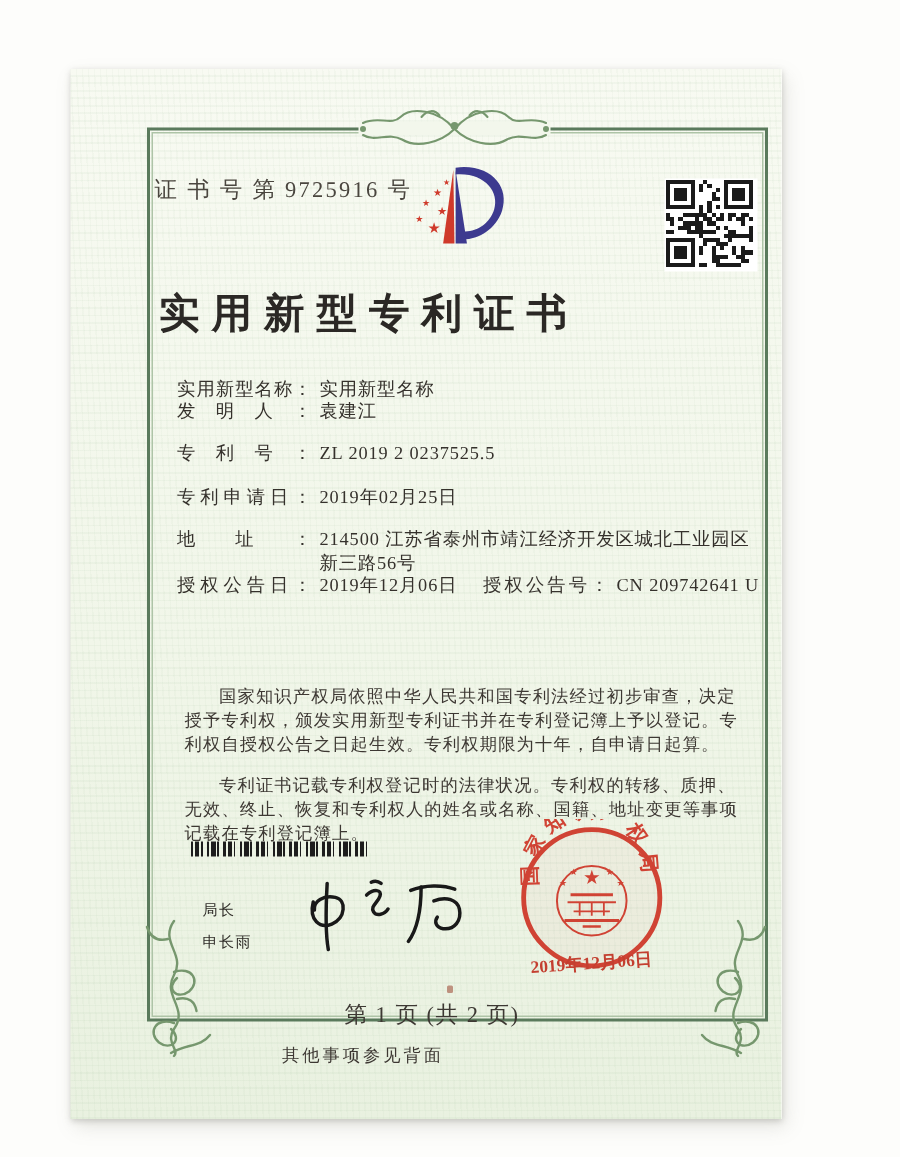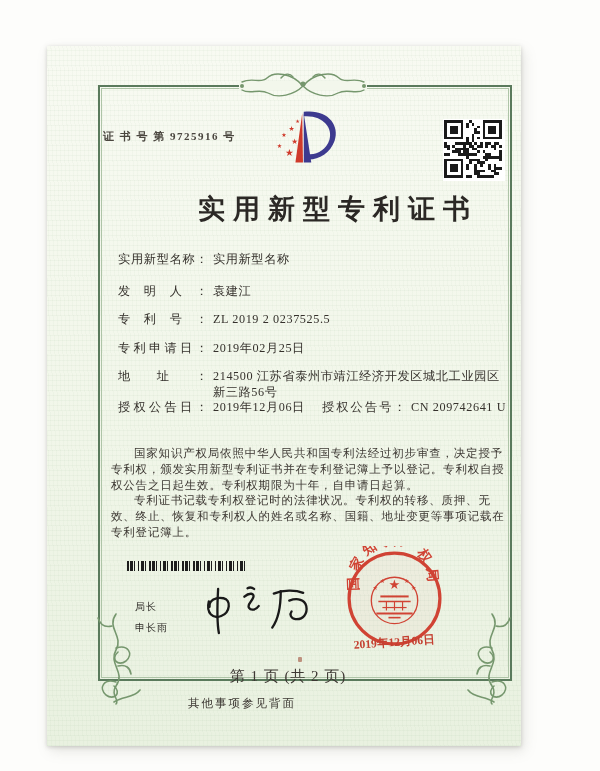--- a/index.html
+++ b/index.html
@@ -20,50 +20,50 @@
   .frame{
     position:absolute;left:51px;top:39px;width:410px;height:592px;
     border:2px solid #5a7a5c;
   }
   .frame::after{content:"";position:absolute;inset:1px;border:1px solid #aec4a7;}
   .ornament-top{position:absolute;left:180px;top:23px;}
   .corner{position:absolute;width:56px;height:94px;}
   .corner.left{left:39px;top:566px;}
   .corner.right{left:419px;top:566px;transform:scaleX(-1);}
   .cert-no{
-    position:absolute;left:56px;top:83px;
-    font-size:11px;letter-spacing:1.5px;color:#4a463f;font-weight:bold;
+    position:absolute;left:56px;top:71px;
+    font-size:15px;letter-spacing:1.5px;color:#4a463f;
   }
   .logo{position:absolute;left:220px;top:62px;}
   .qr{position:absolute;left:396px;top:73px;width:60px;height:60px;background:#fff;padding:1px;}
   .title{
     position:absolute;left:51px;top:145px;width:472px;
-    text-align:center;font-size:27px;font-weight:bold;
+    text-align:left;font-size:27px;font-weight:bold;
     letter-spacing:8px;text-indent:8px;color:#2b2825;
   }
   .fields{position:absolute;left:71px;top:206px;width:392px;font-size:12.2px;}
   .frow{display:flex;line-height:15px;letter-spacing:.3px;}
   .frow .lbl{
     display:inline-block;width:90px;flex:0 0 90px;
     text-align:justify;text-align-last:justify;color:#35312c;
   }
   .frow .val{margin-left:5px;letter-spacing:.6px;color:#35312c;}
-  .frow.m17{margin-bottom:17px}.frow.m13{margin-bottom:13px}
+  .frow.m17{}.frow.m13{margin-bottom:13px}
   .frow.m14{margin-bottom:14px}.frow.m12{margin-bottom:12px}.frow.m0{margin-bottom:0}
   .frow .val.addr{width:300px;line-height:15.5px;}
   .frow .val.grant1{width:97px;flex:0 0 97px;}
   .frow .lbl2{
     display:inline-block;width:84px;flex:0 0 84px;margin-left:12px;
     text-align:justify;text-align-last:justify;
   }
   .paras{
     position:absolute;left:64px;top:400px;width:396px;
     font-size:11.5px;line-height:15.8px;letter-spacing:.8px;color:#3d3833;
   }
-  .paras p{margin:0;text-indent:2em;}
+  .paras p{margin:12px;text-indent:2em;}
   .barcode{
     position:absolute;left:80px;top:515px;width:118px;height:10px;
     background:
       repeating-linear-gradient(90deg,#1d1d1d 0 1.5px,transparent 1.5px 3px,
       #1d1d1d 3px 6px,transparent 6px 7px,#1d1d1d 7px 8px,transparent 8px 11px);
   }
   .signer{position:absolute;left:88px;font-size:10px;letter-spacing:1px;color:#2e2b27;}
   .signer.t{top:554px}.signer.n{top:575px}
   .signature{position:absolute;left:150px;top:536px;}
   .seal{position:absolute;left:295px;top:500px;opacity:.95;}

